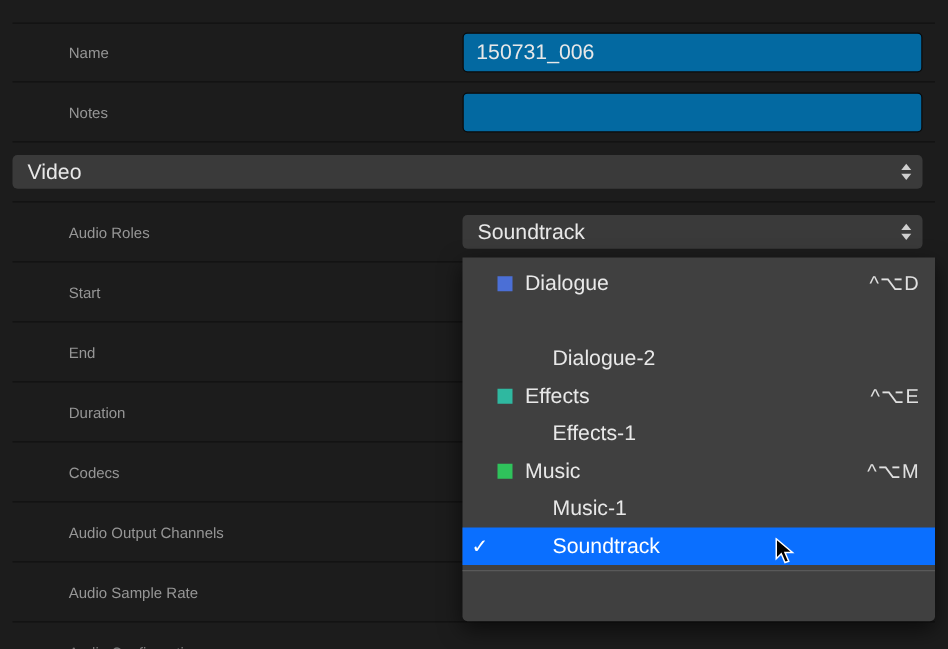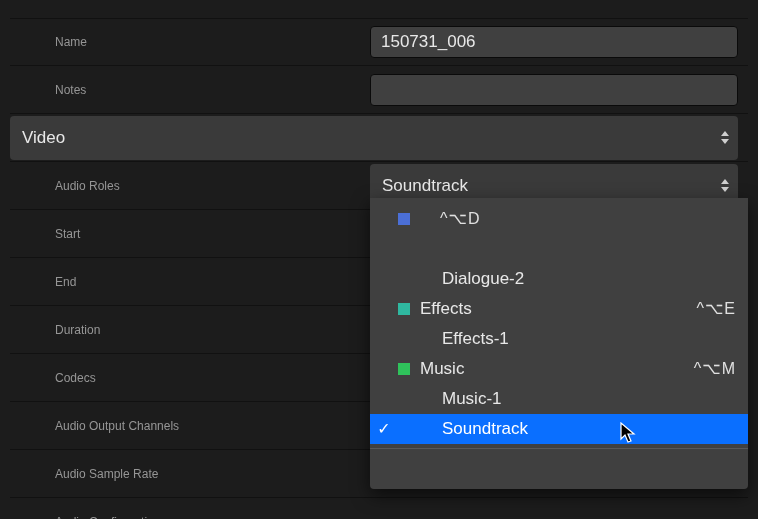--- a/index.html
+++ b/index.html
@@ -28,32 +28,32 @@
     font-size: 12px;
   }
   .value-cell {
     flex: 1;
     padding-right: 10px;
     position: relative;
   }
   .text-input {
     width: 100%;
     height: 32px;
-    background: #404040;
+    background: #0369a1;
     border: 1px solid #0a0a0a;
     border-radius: 4px;
     color: #e8e8e8;
     padding: 0 10px;
     font-size: 17px;
     font-family: inherit;
     outline: none;
   }
   .popup-btn {
     width: 100%;
-    height: 44px;
+    height: 27px;
     background: #3a3a3a;
     border: none;
     border-radius: 4px;
     color: #e8e8e8;
     font-size: 17px;
     font-family: inherit;
     text-align: left;
     padding: 0 28px 0 12px;
     position: relative;
     cursor: default;
@@ -169,20 +169,21 @@
         <span class="updown">
           <span class="tri-up"></span>
             <span class="tri-down"></span>
         </span>
       </button>
 
       <div class="menu" id="audio-roles-menu">
           <div class="menu-item">
             <span class="check"></span>
             <span class="swatch" style="background: rgb(75, 111, 214);"></span>
+            <span class="mlabel">Dialogue</span>
             <span class="shortcut">^⌥D</span>
           </div>
           <div class="menu-item indent">
             <span class="check"></span>
             <span class="swatch none"></span>
           </div>
           <div class="menu-item indent">
             <span class="check"></span>
             <span class="swatch none"></span>
             <span class="mlabel">Dialogue-2</span>

